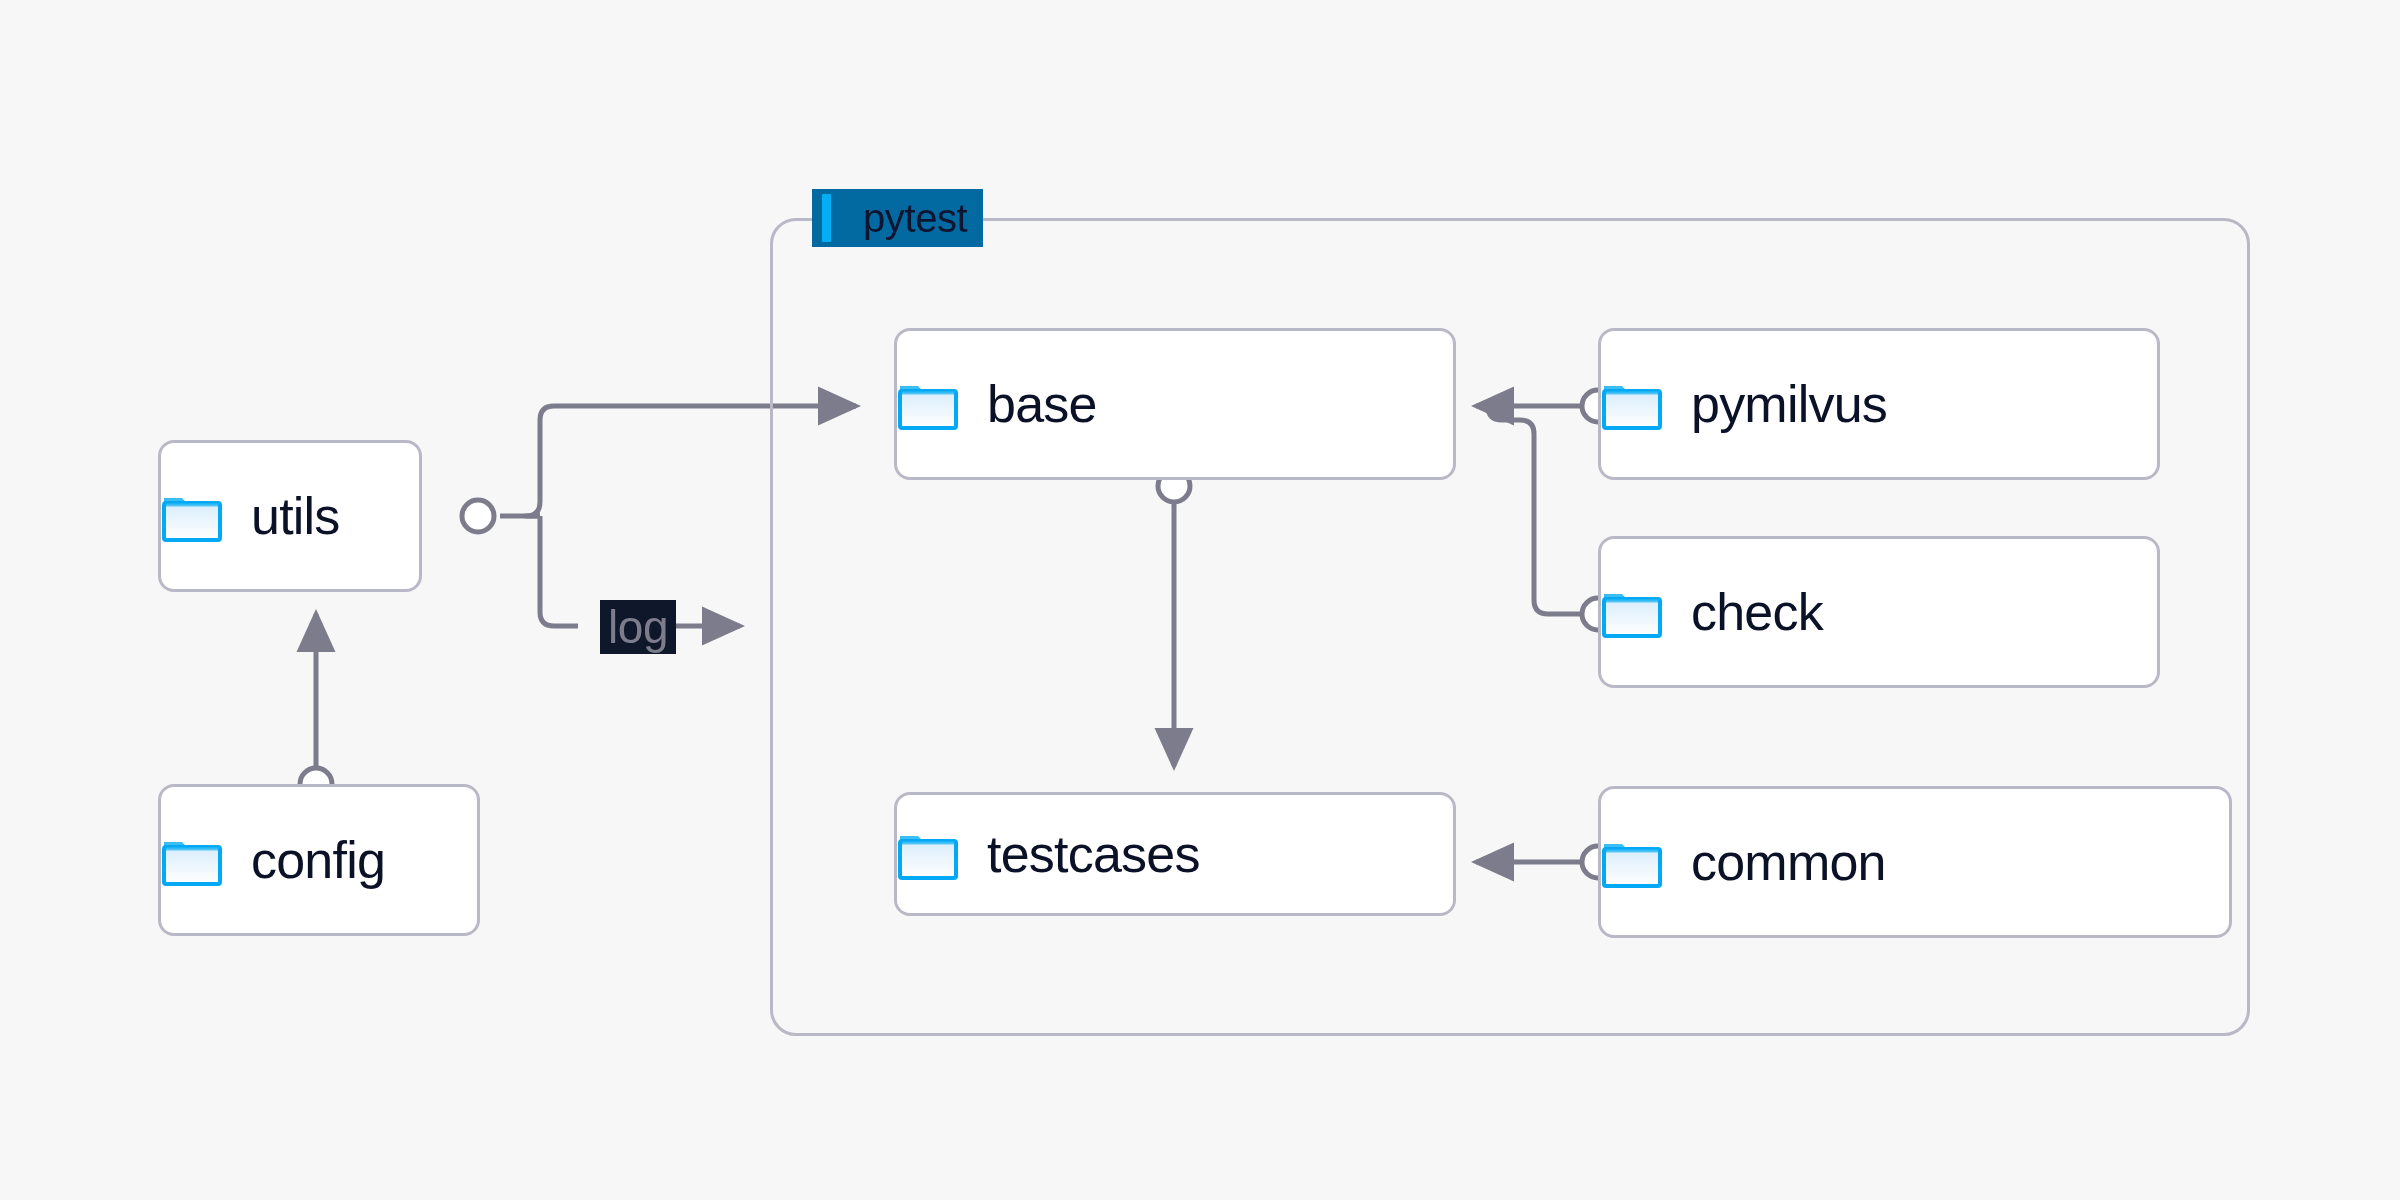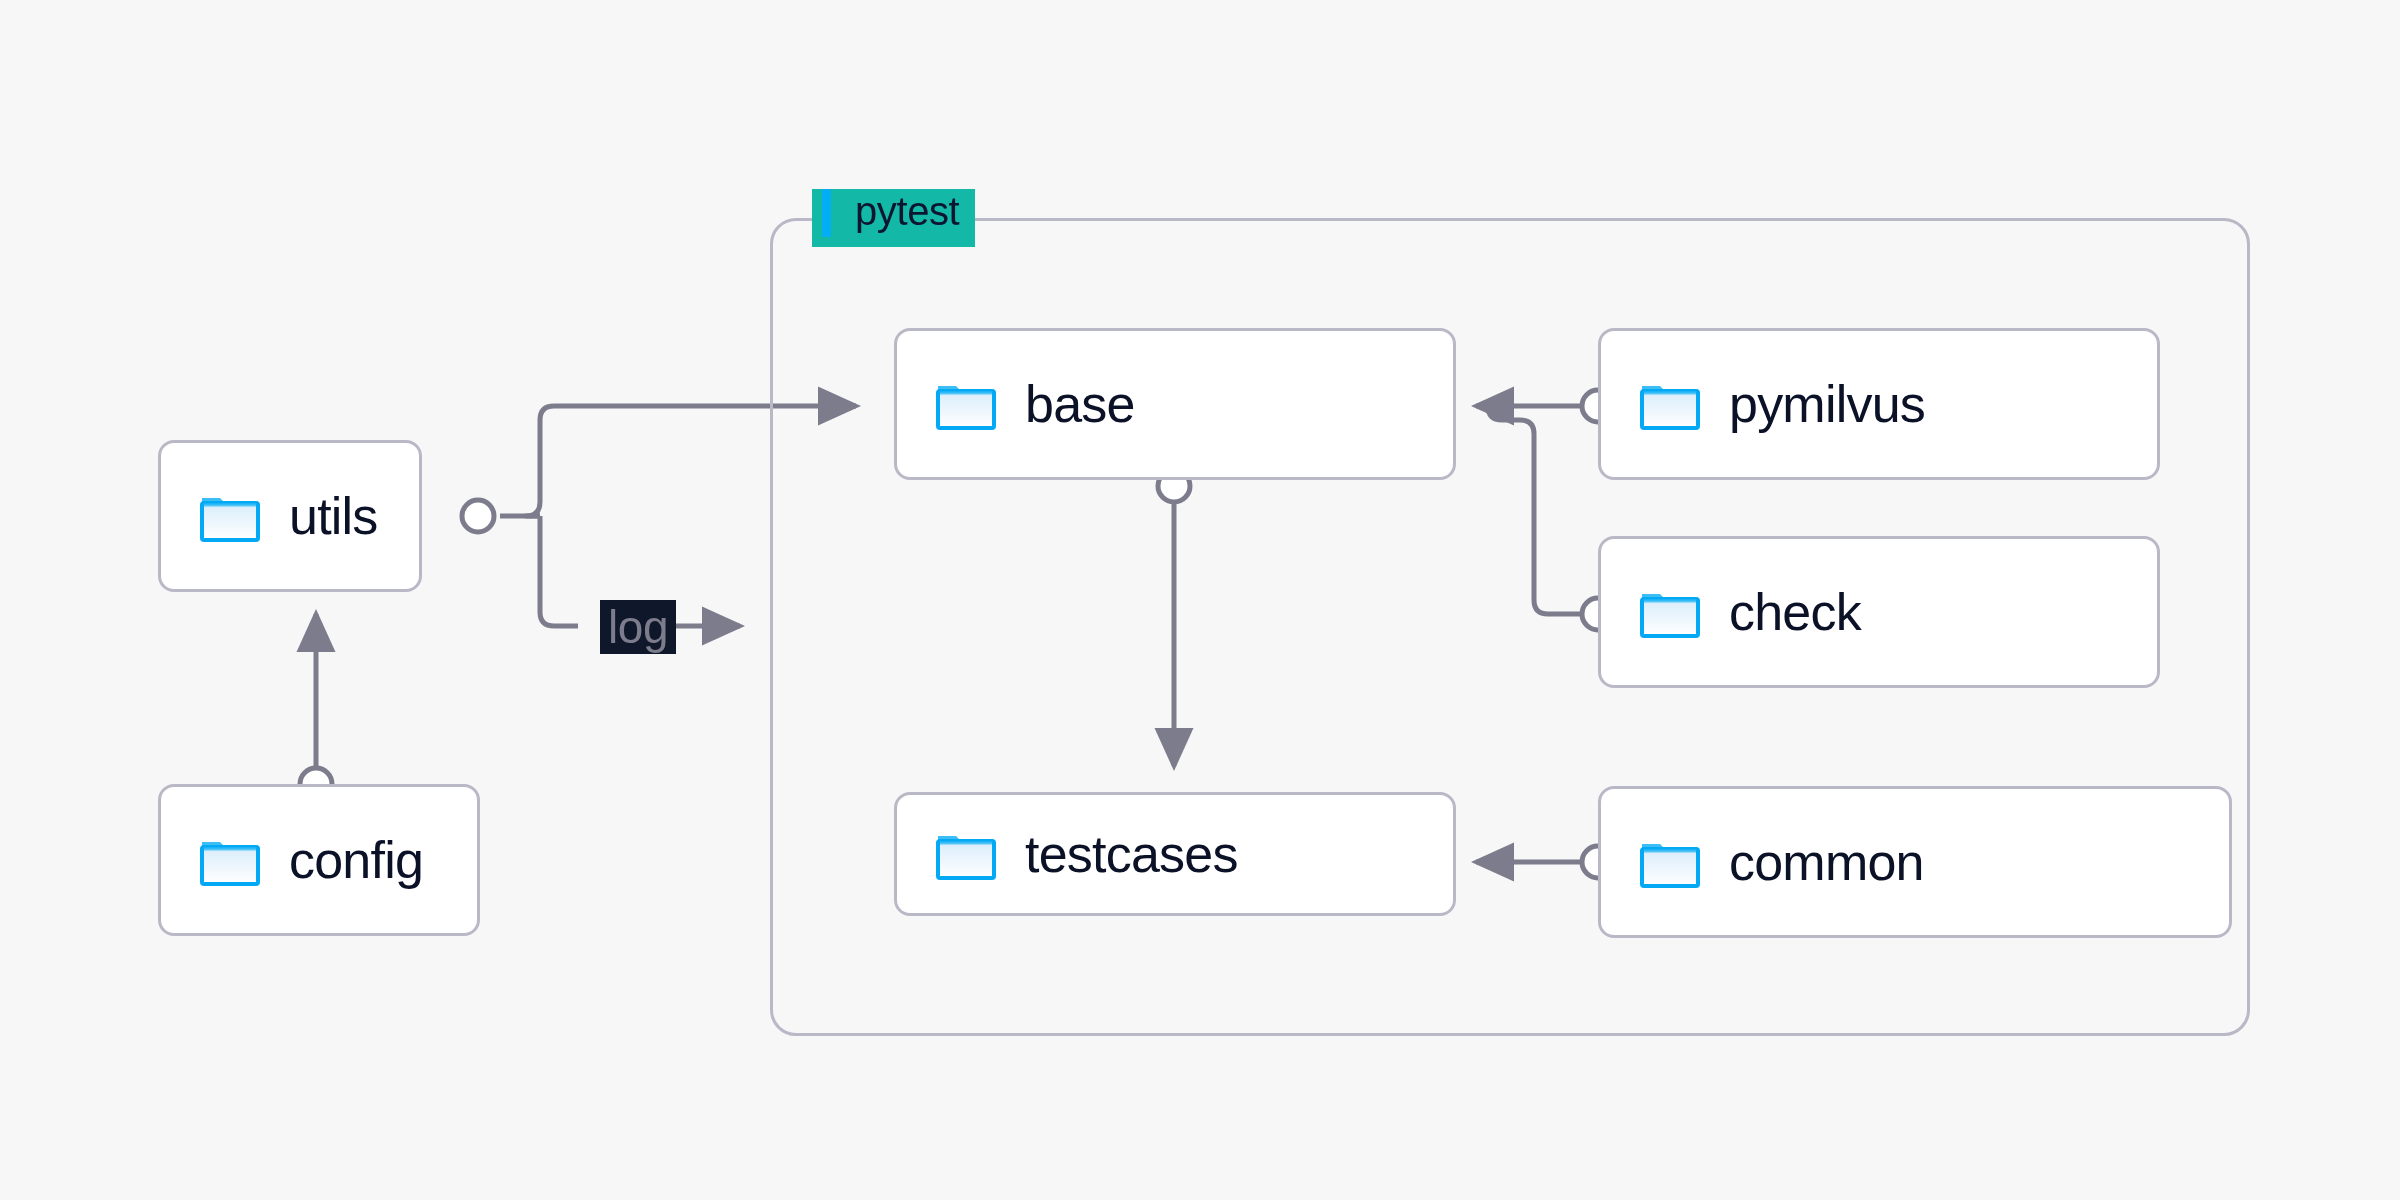--- a/index.html
+++ b/index.html
@@ -32,23 +32,23 @@
   .group-box {
     position: absolute;
     border: 3px solid #b9b8c6;
     border-radius: 26px;
     background: transparent;
     box-sizing: border-box;
   }
   .group-label {
     position: absolute;
     display: flex;
-    align-items: flex-start;
-    gap: 24px;
-    background: #14b8a6;
+    align-items: center;
+    gap: 32px;
+    background: #0369a1;
     padding: 0 16px 0 10px;
     height: 58px;
     box-sizing: border-box;
   }
   .group-accent {
     width: 9px;
     height: 48px;
     background: #03aef5;
     border-radius: 1px;
     flex: none;
@@ -61,21 +61,20 @@
   }
   
   .node {
     position: absolute;
     box-sizing: border-box;
     background: #ffffff;
     border: 3px solid #b9b8c6;
     border-radius: 16px;
     display: flex;
     align-items: center;
-    padding-left: 38px;
     gap: 28px;
   }
   .node-label {
     font-size: 52px;
     color: #0b1228;
     letter-spacing: -0.015em;
     white-space: nowrap;
     line-height: 1;
   }
   .folder-icon {

